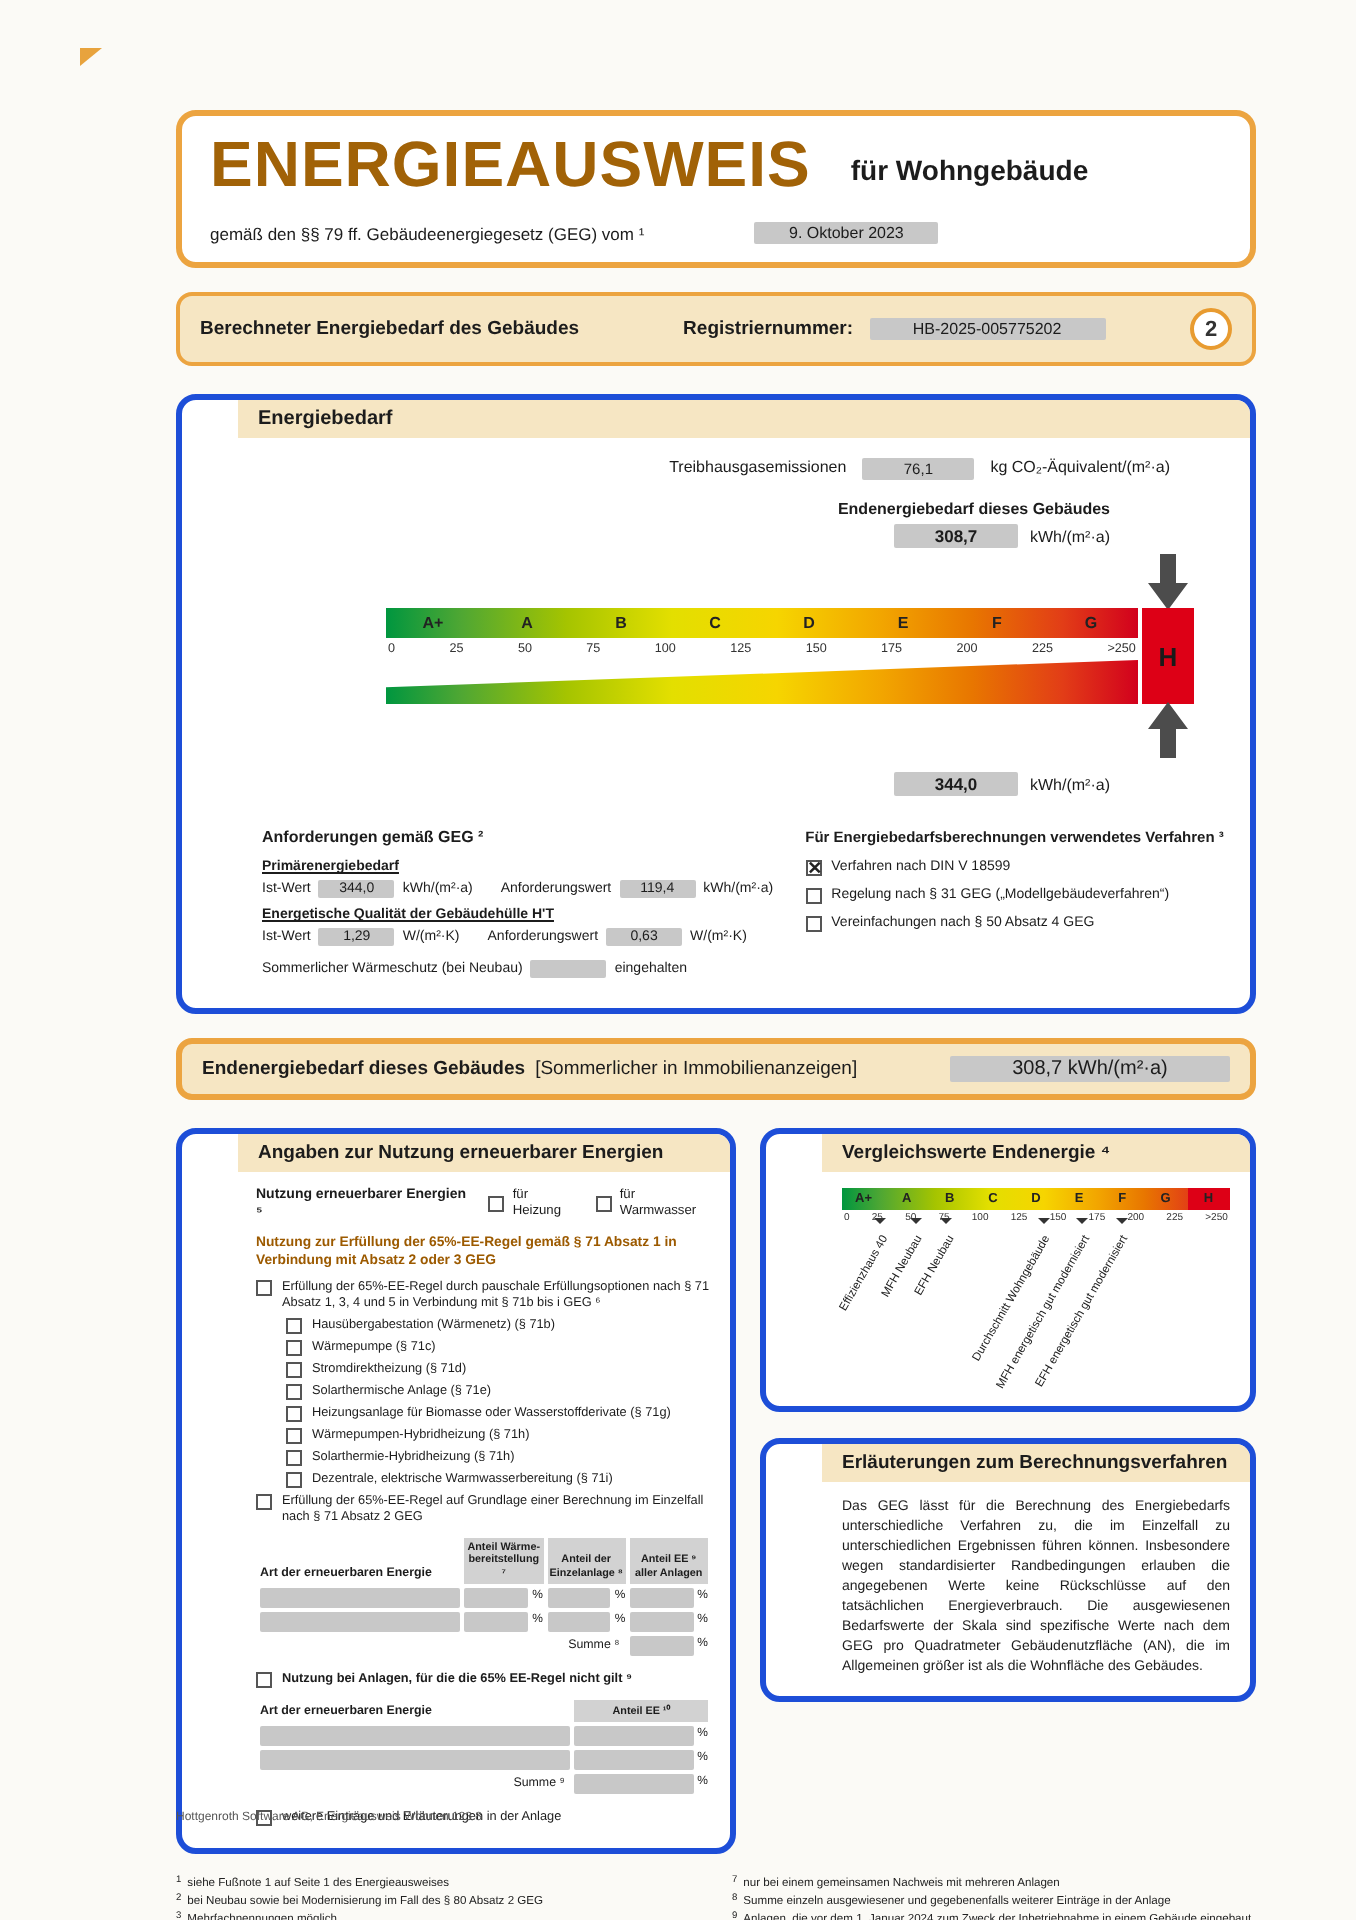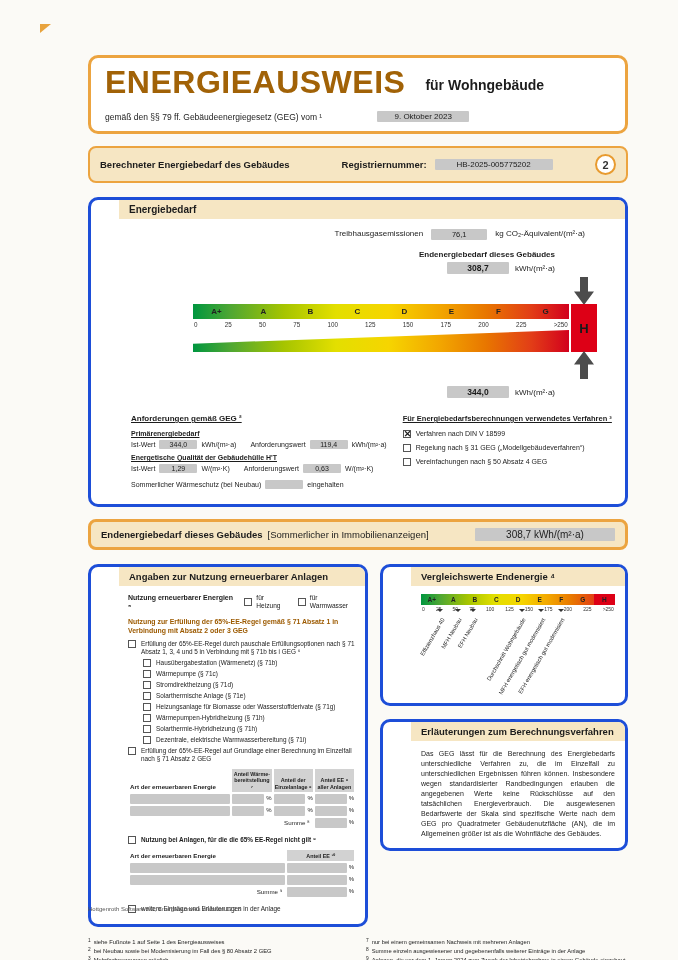--- a/index.html
+++ b/index.html
@@ -47,21 +47,21 @@
   .wedge { height:22px; clip-path:polygon(0 62%,100% 0,100% 100%,0 100%); }
   .h-box { position:absolute; left:378px; top:0; width:26px; height:48px; background:#dd0016; display:flex; align-items:center; justify-content:center; font-size:13px; font-weight:bold; color:#1a1a1a; }
   .arrow { position:absolute; width:20px; height:28px; background:#4c4c4c; }
   .arrow.down { left:381px; top:-27px; clip-path:polygon(30% 0,70% 0,70% 52%,100% 52%,50% 100%,0 52%,30% 52%); }
   .arrow.up { left:381px; bottom:-27px; clip-path:polygon(50% 0,100% 48%,70% 48%,70% 100%,30% 100%,30% 48%,0 48%); }
 
   
   .geg-grid { display:flex; gap:16px; margin-top:16px; }
   .geg-left { flex:1.2; font-size:7px; }
   .geg-right { flex:1; font-size:7px; }
-  .u-title { font-weight:bold; font-size:8px; text-decoration:underline; margin-bottom:7px; }
+  .u-title { font-weight:bold; font-size:8px; margin-bottom:7px; }
   .sub-u { font-weight:bold; text-decoration:underline; margin:5px 0 3px; }
   .val-line { display:flex; align-items:center; gap:4px; margin:3px 0; white-space:nowrap; }
   .val-line .gval { min-width:38px; font-size:7px; }
   .val-line .sp { width:6px; }
   .cb { flex:0 0 auto; width:8px; height:8px; border:1px solid #555; background:#fff; font-size:9px; line-height:7px; text-align:center; font-weight:bold; color:#222; display:inline-block; }
   .opt { display:flex; gap:5px; margin:5px 0; align-items:flex-start; line-height:1.25; }
 
   
   .pflicht-bar { margin-top:12px; background:#f6e6c3; border:3px solid #eca440; border-radius:8px; padding:6px 10px; display:flex; align-items:center; font-size:9.5px; }
   .pflicht-bar .lbl { font-weight:bold; }
@@ -244,21 +244,21 @@
 
   <div class="pflicht-bar">
     <span class="lbl">Endenergiebedarf dieses Gebäudes</span>
     <span class="brk">[Sommerlicher in Immobilienanzeigen]</span>
     <span class="gval">308,7 kWh/(m²·a)</span>
   </div>
 
   <div class="two-col">
 
     <div class="sec left-box">
-      <div class="sec-head" style="font-size:9.5px">Angaben zur Nutzung erneuerbarer Anlagen</div>
+      <div class="sec-head" style="font-size:9.5px">Angaben zur Nutzung erneuerbarer Energien</div>
       <div class="ee-body">
         <div class="ee-row1">
           <span class="b">Nutzung erneuerbarer Energien ⁵</span>
           <span class="mini-opt">
             <span class="cb"></span>
             <span>für Heizung</span>
           </span>
           <span class="mini-opt">
             <span class="cb"></span>
             <span>für Warmwasser</span>

